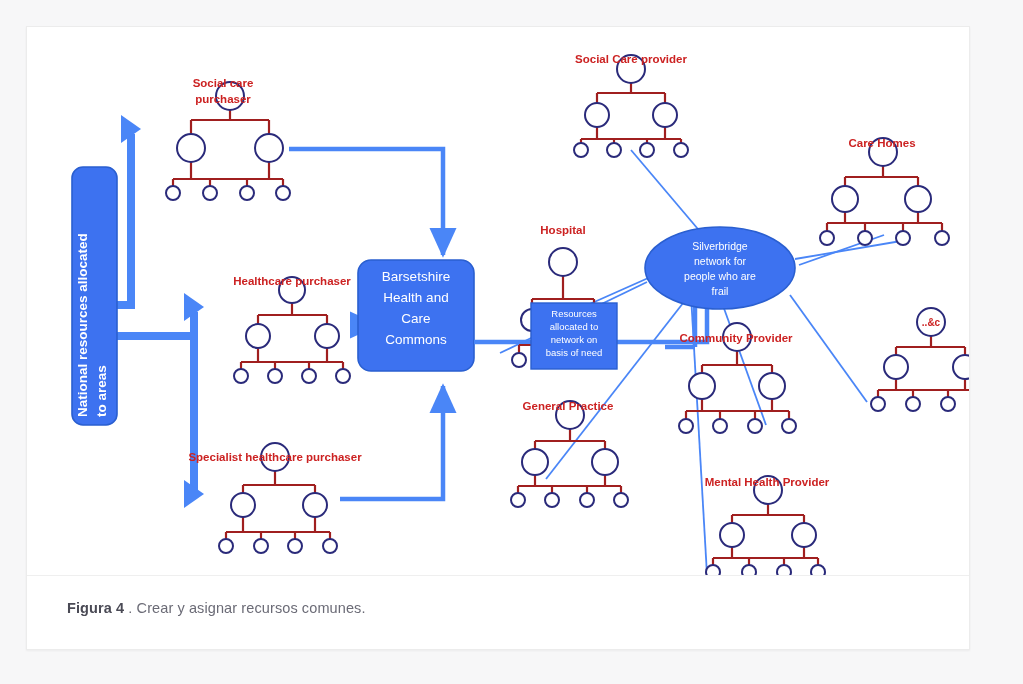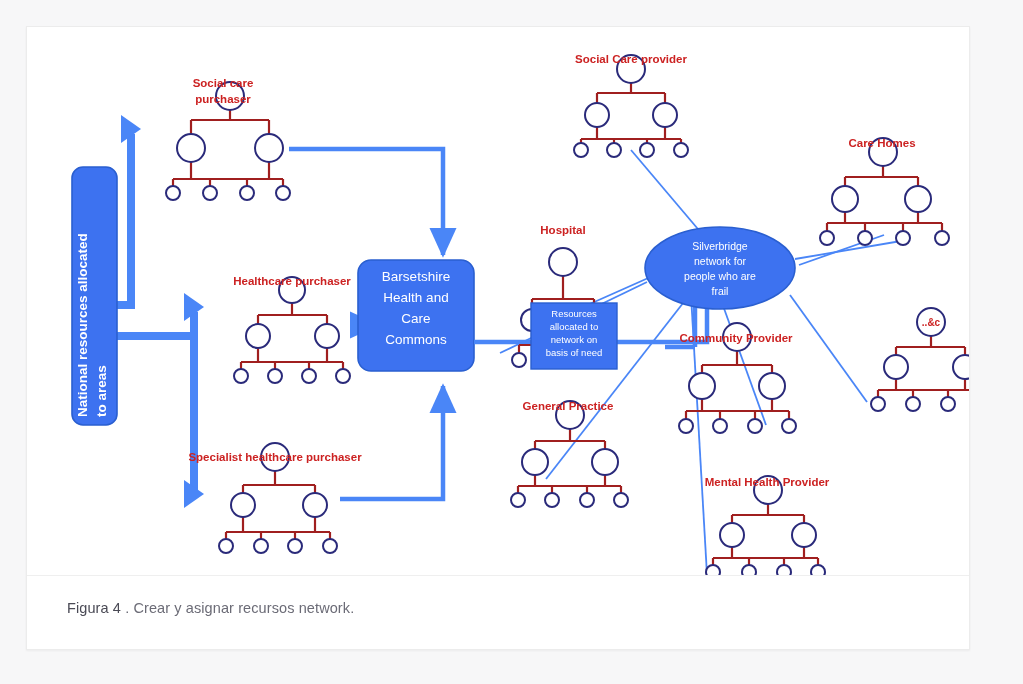--- a/index.html
+++ b/index.html
@@ -48,21 +48,21 @@
   #caption-text {
     position: absolute;
     left: 40px;
     top: 24px;
     font-size: 14.5px;
     color: #6b6b76;
     letter-spacing: 0.1px;
     white-space: nowrap;
   }
   #caption-text .cap-strong {
-    font-weight: normal;
+    font-weight: bold;
     color: #4a4a55;
   }
 </style>
 </head>
 <body>
 
 <div id="page">
   <div id="figure-card">
 
     <div id="figure-image-area">
@@ -367,17 +367,17 @@
           <text x="693" y="223" text-anchor="middle" font-family="'Liberation Sans', sans-serif" font-size="10.5" fill="#ffffff">Silverbridge</text>
           <text x="693" y="238" text-anchor="middle" font-family="'Liberation Sans', sans-serif" font-size="10.5" fill="#ffffff">network for</text>
           <text x="693" y="253" text-anchor="middle" font-family="'Liberation Sans', sans-serif" font-size="10.5" fill="#ffffff">people who are</text>
           <text x="693" y="268" text-anchor="middle" font-family="'Liberation Sans', sans-serif" font-size="10.5" fill="#ffffff">frail</text>
         </g>
 
       </svg>
     </div>
 
     <div id="caption-bar">
-      <div id="caption-text"><span class="cap-strong">Figura 4</span><span> . </span><span>Crear y asignar recursos network.</span></div>
+      <div id="caption-text"><span class="cap-strong">Figura 4</span><span> . </span><span>Crear y asignar recursos comunes.</span></div>
     </div>
 
   </div>
 </div>
 
 </body></html>

